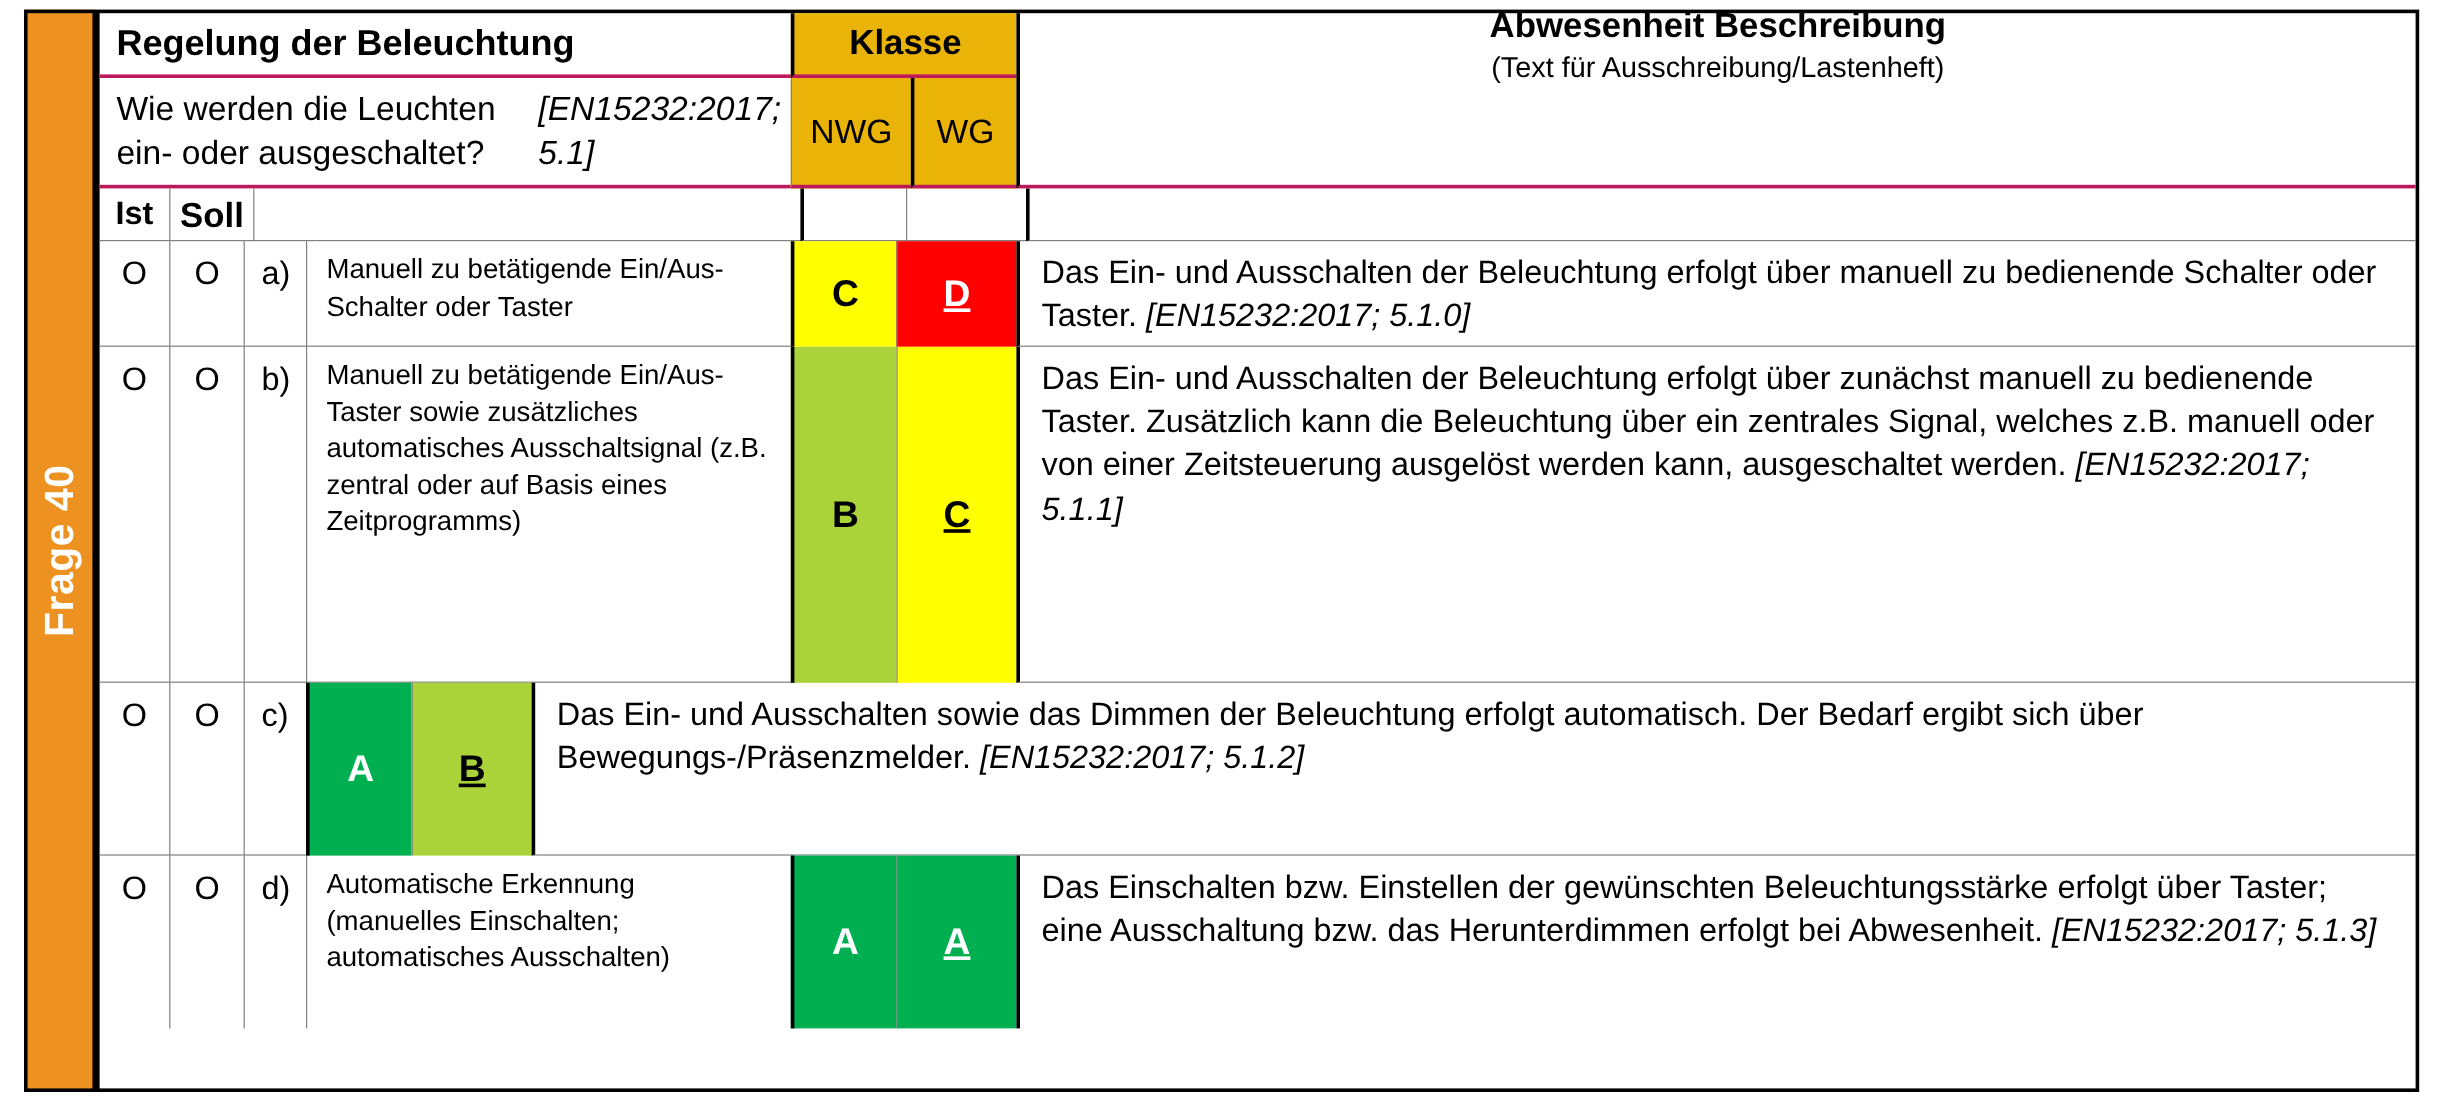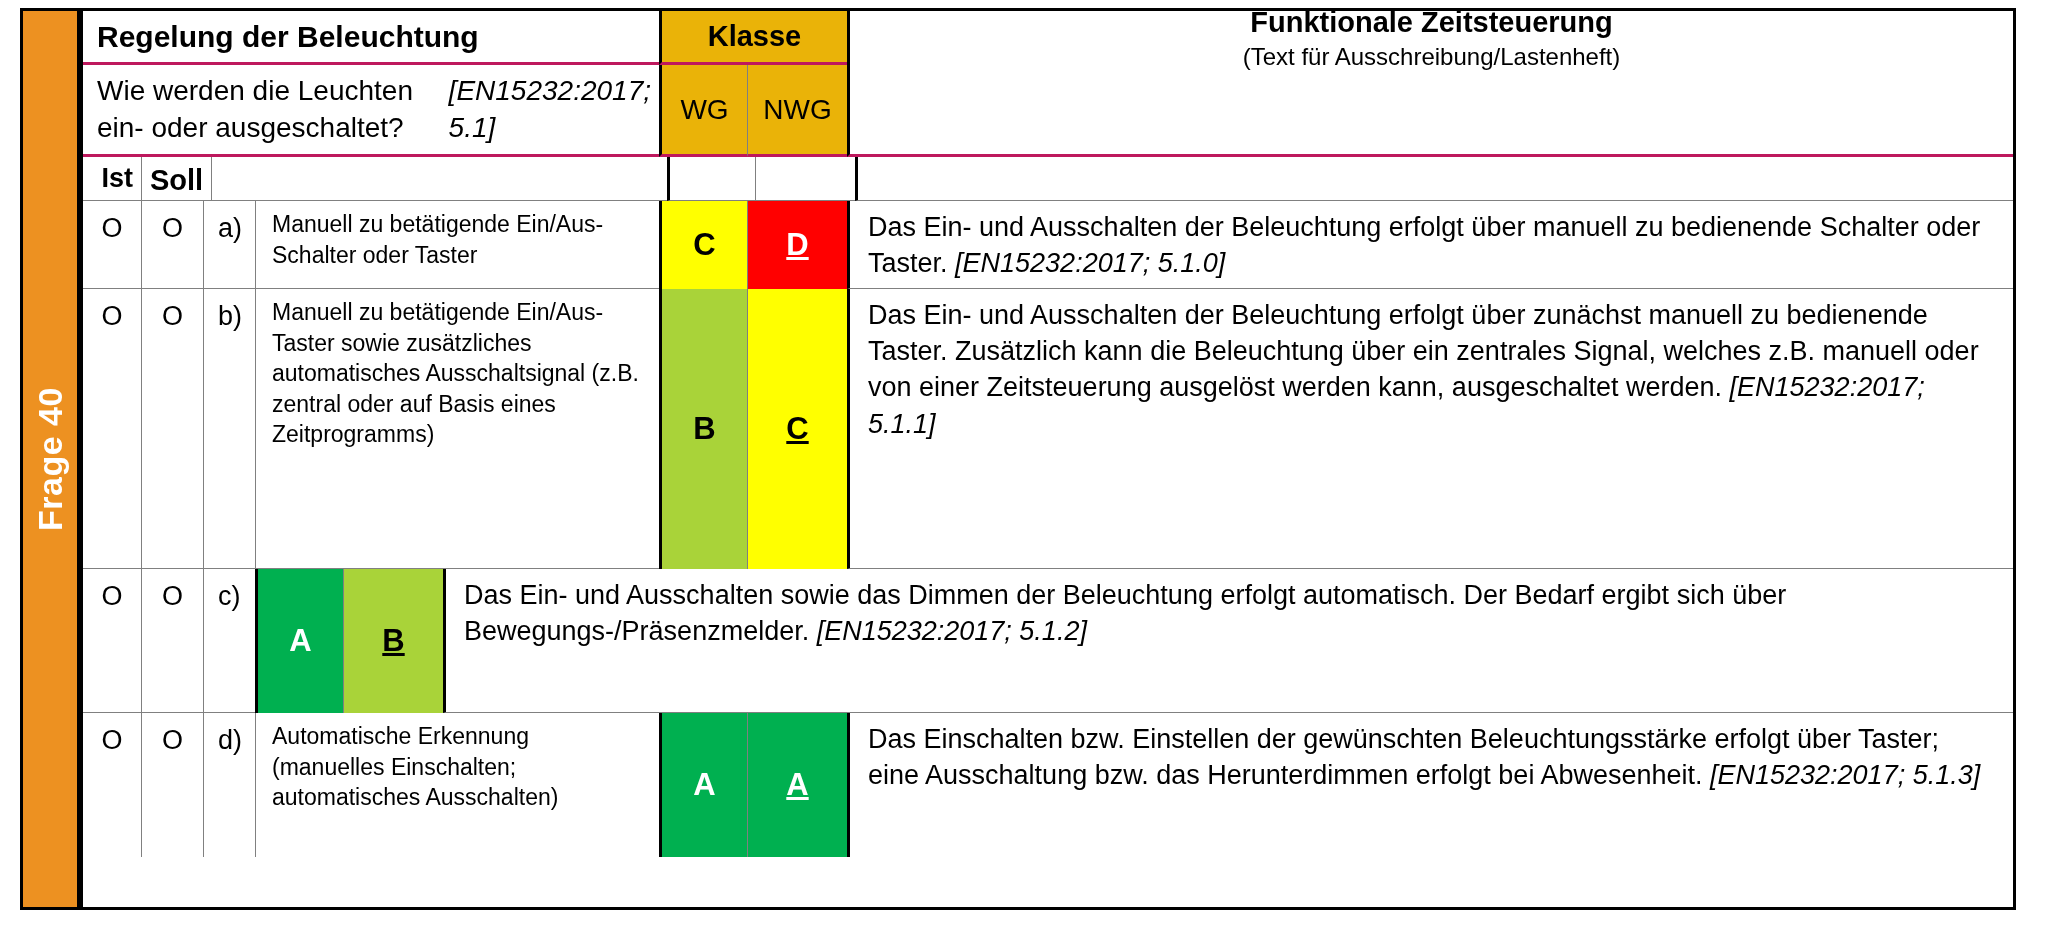--- a/index.html
+++ b/index.html
@@ -91,21 +91,21 @@
     position: relative;
   }
 
   .bl { border-left: 1px solid #808080; }
   .bb { border-bottom: 1px solid #808080; }
   .bl-thick { border-left: 3px solid #000; }
   .bb-thick { border-bottom: 3px solid #be185d; }
 
   .gray { background: #eab308; }
   .bold { font-weight: bold; }
-  .ctr  { text-align: right; }
+  .ctr  { text-align: center; }
 
   
   .r-title { height: 54px; }
   .r-sub   { height: 92px; }
   .r-istsoll { height: 44px; }
 
   .title-txt {
     font-weight: bold;
     font-size: 30px;
     line-height: 1.1;
@@ -206,38 +206,38 @@
 
       <div class="row r-title">
         <div class="cell c-qgroup bb-thick">
           <div class="title-txt">Regelung der Beleuchtung</div>
         </div>
         <div class="cell c-klasse gray bl-thick bb-thick">
           <div class="klasse-head">Klasse</div>
         </div>
         <div class="cell c-func bl-thick" style="grid-row: span 2;">
           <div class="func-head">
-            <div class="fh1">Funktionale Zeitsteuerung</div>
+            <div class="fh1">Abwesenheit Beschreibung</div>
             <div class="fh2">(Text für Ausschreibung/Lastenheft)</div>
           </div>
         </div>
       </div>
 
       <div class="row r-sub">
         <div class="cell c-qgroup bb-thick">
           <div class="q-txt">
             <span>Wie werden die Leuchten ein- oder ausgeschaltet? </span>
               <i>[EN15232:2017; 5.1]</i>
           </div>
         </div>
+        <div class="cell c-nwg gray bl bb-thick">
+          <div class="wgnwg">NWG</div>
+        </div>
         <div class="cell c-wg gray bl-thick bb-thick">
           <div class="wgnwg">WG</div>
-        </div>
-        <div class="cell c-nwg gray bl bb-thick">
-          <div class="wgnwg">NWG</div>
         </div>
         <div class="cell c-func bl-thick bb-thick"></div>
       </div>
 
       <div class="row r-istsoll">
         <div class="cell c-ist bb">
           <div class="bold ctr" style="font-size:27px;">Ist</div>
         </div>
         <div class="cell c-soll bl bb">
           <div class="bold ctr" style="font-size:29px;">Soll</div>

